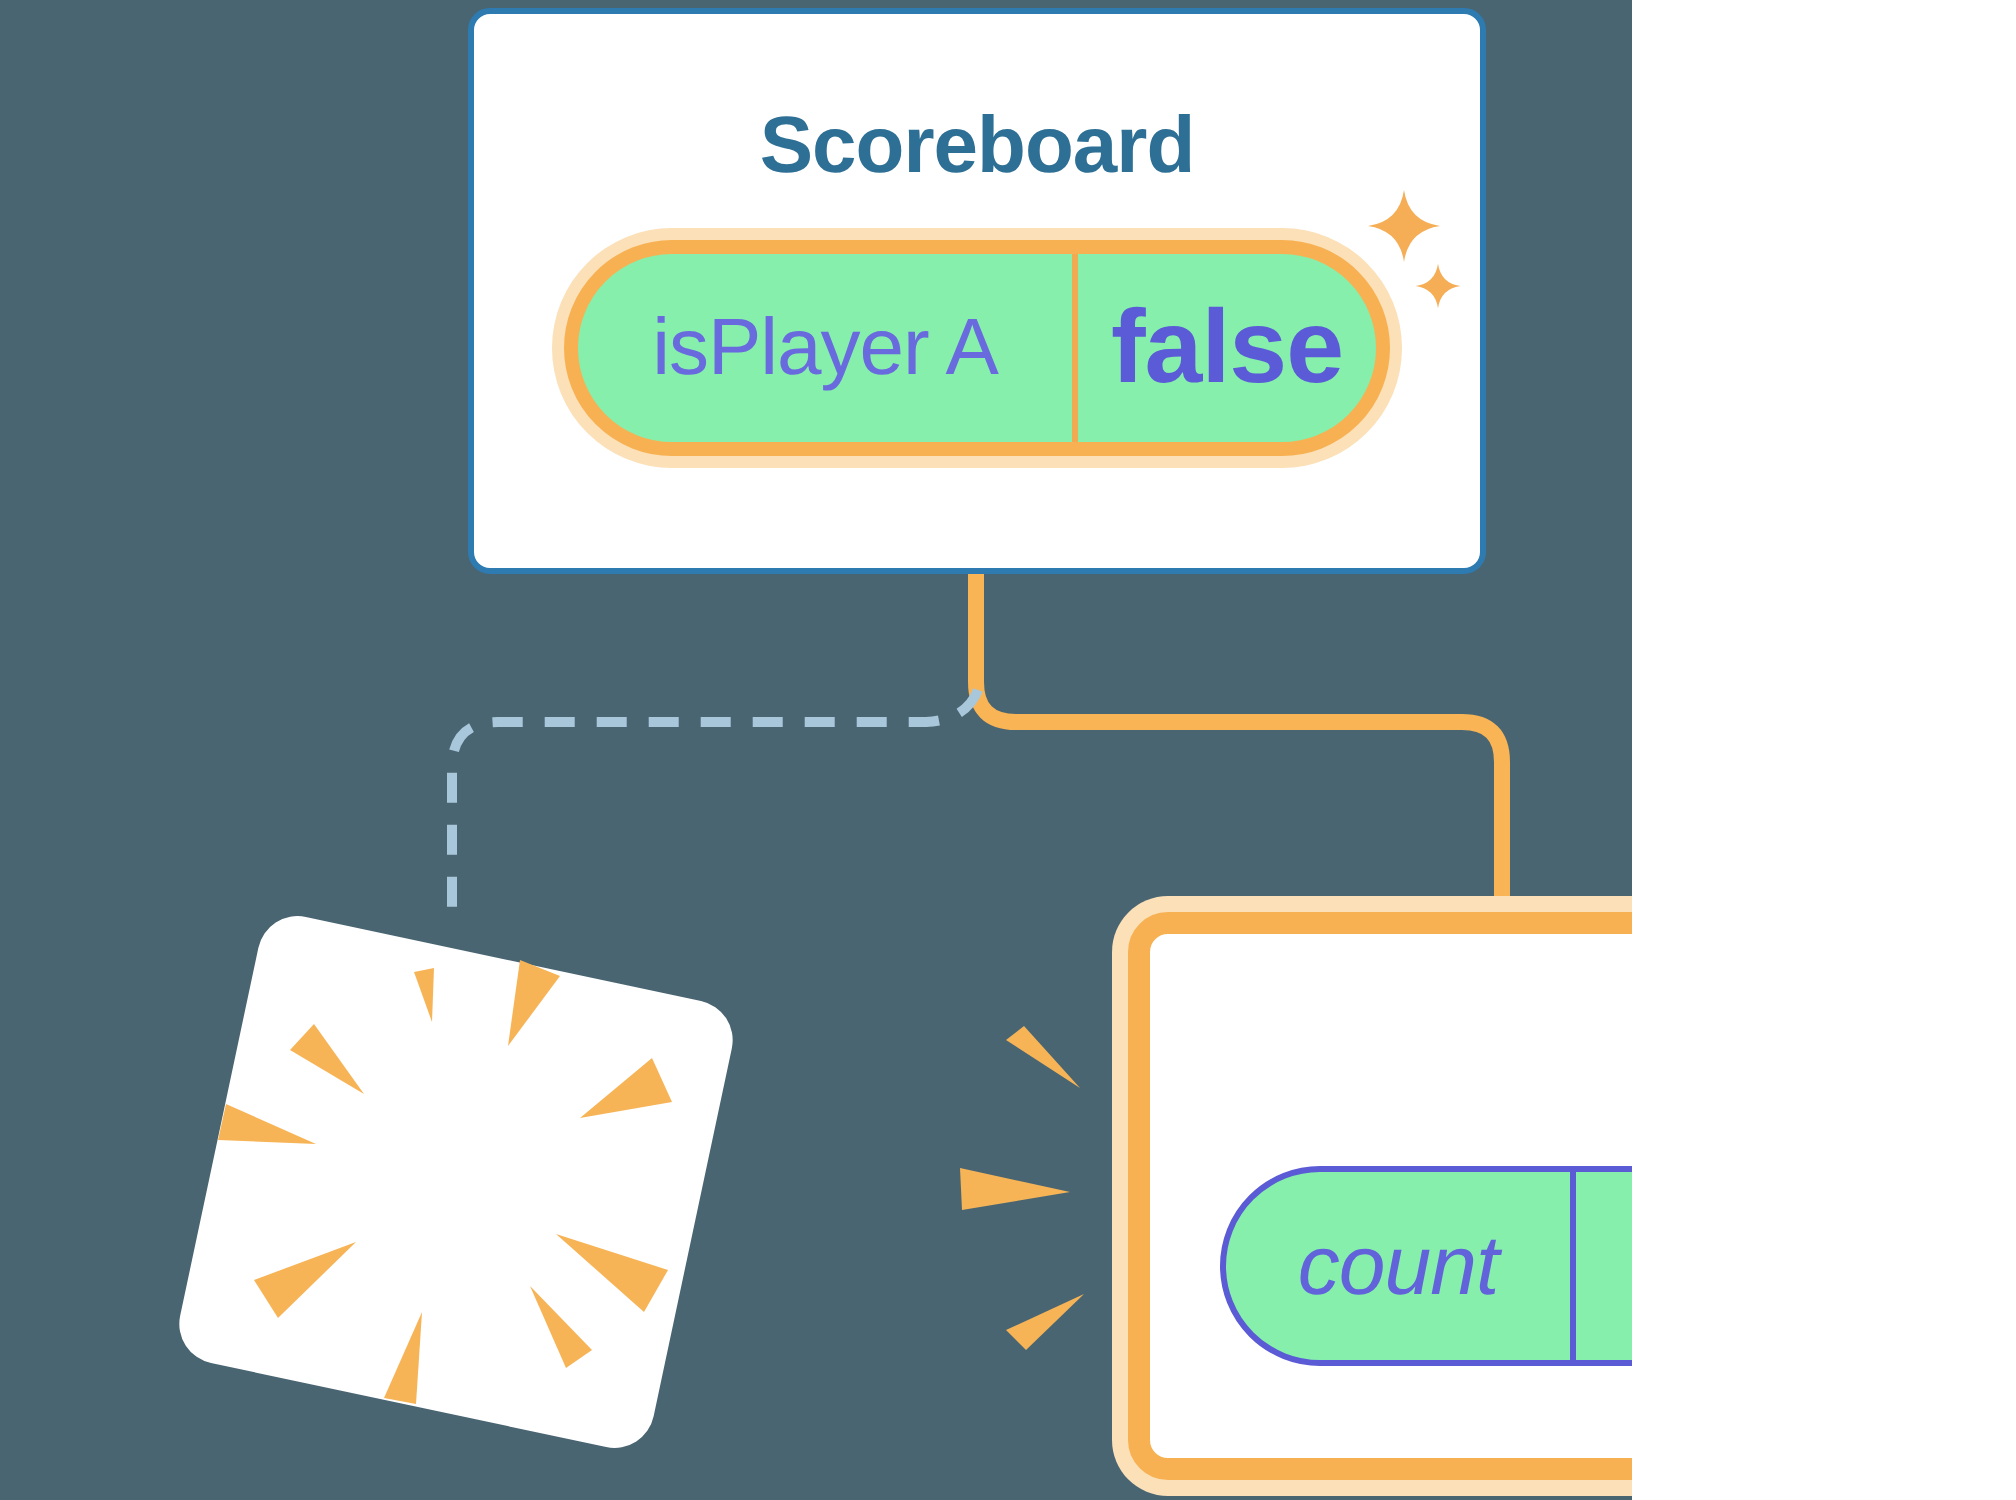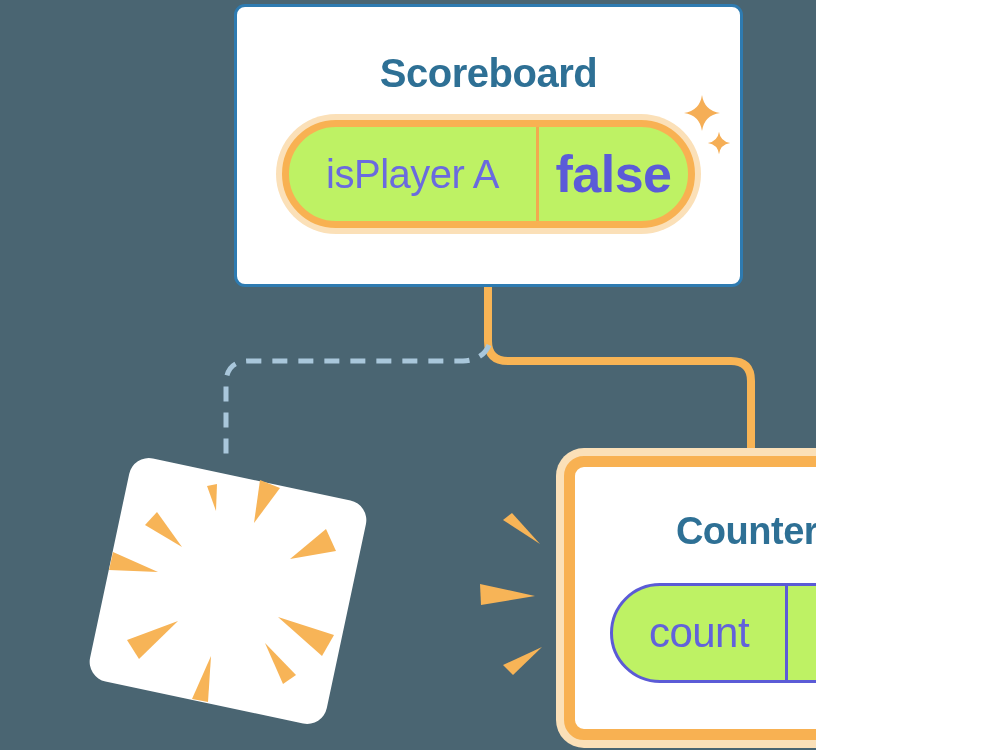--- a/index.html
+++ b/index.html
@@ -39,21 +39,21 @@
     font-weight: 600;
     letter-spacing: -0.5px;
   }
   .scoreboard-card .card-title { top: 44px; font-size: 40px; }
 
   .orange-pill {
     position: absolute;
     left: 45px; top: 113px;
     width: 413px; height: 108px;
     box-sizing: border-box;
-    background: #bef264;
+    background: #86efac;
     border: 7px solid #F8B152;
     border-radius: 54px;
     box-shadow: 0 0 0 6px #FBE0B8;
     display: flex;
     align-items: stretch;
     overflow: hidden;
   }
   .orange-pill .pill-cell {
     display: flex;
     align-items: center;
@@ -84,26 +84,27 @@
     border-radius: 20px;
     box-shadow: 0 0 0 8px #FBE0B8;
   }
   .counter-card .card-title { top: 43px; font-size: 38px; }
 
   .purple-pill {
     position: absolute;
     left: 35px; top: 116px;
     width: 268px; height: 100px;
     box-sizing: border-box;
-    background: #bef264;
+    background: #86efac;
     border: 3px solid #5B5BD6;
     border-radius: 50px;
     display: flex;
     align-items: stretch;
     overflow: hidden;
+    font-style: italic;
   }
   .purple-pill .pill-cell {
     display: flex;
     align-items: center;
     justify-content: center;
   }
   .purple-pill .cell-label { flex: 0 0 172px; }
   .purple-pill .cell-value { flex: 1 1 auto; border-left: 3px solid #5B5BD6; }
   .purple-pill .state-label { color: #6262DB; font-size: 42px; font-weight: 400; }
   .purple-pill .state-value { color: #6262DB; font-size: 42px; font-weight: 400; }
@@ -136,21 +137,20 @@
       <div class="pill-cell cell-label">
         <span class="state-label">isPlayer A</span>
       </div>
       <div class="pill-cell cell-value">
         <span class="state-value">false</span>
       </div>
     </div>
   </div>
 
   <div class="counter-card">
-    <div class="card-title">Counter</div>
     <div class="purple-pill">
       <div class="pill-cell cell-label">
         <span class="state-label">count</span>
       </div>
       <div class="pill-cell cell-value">
         <span class="state-value">0</span>
       </div>
     </div>
   </div>
 

